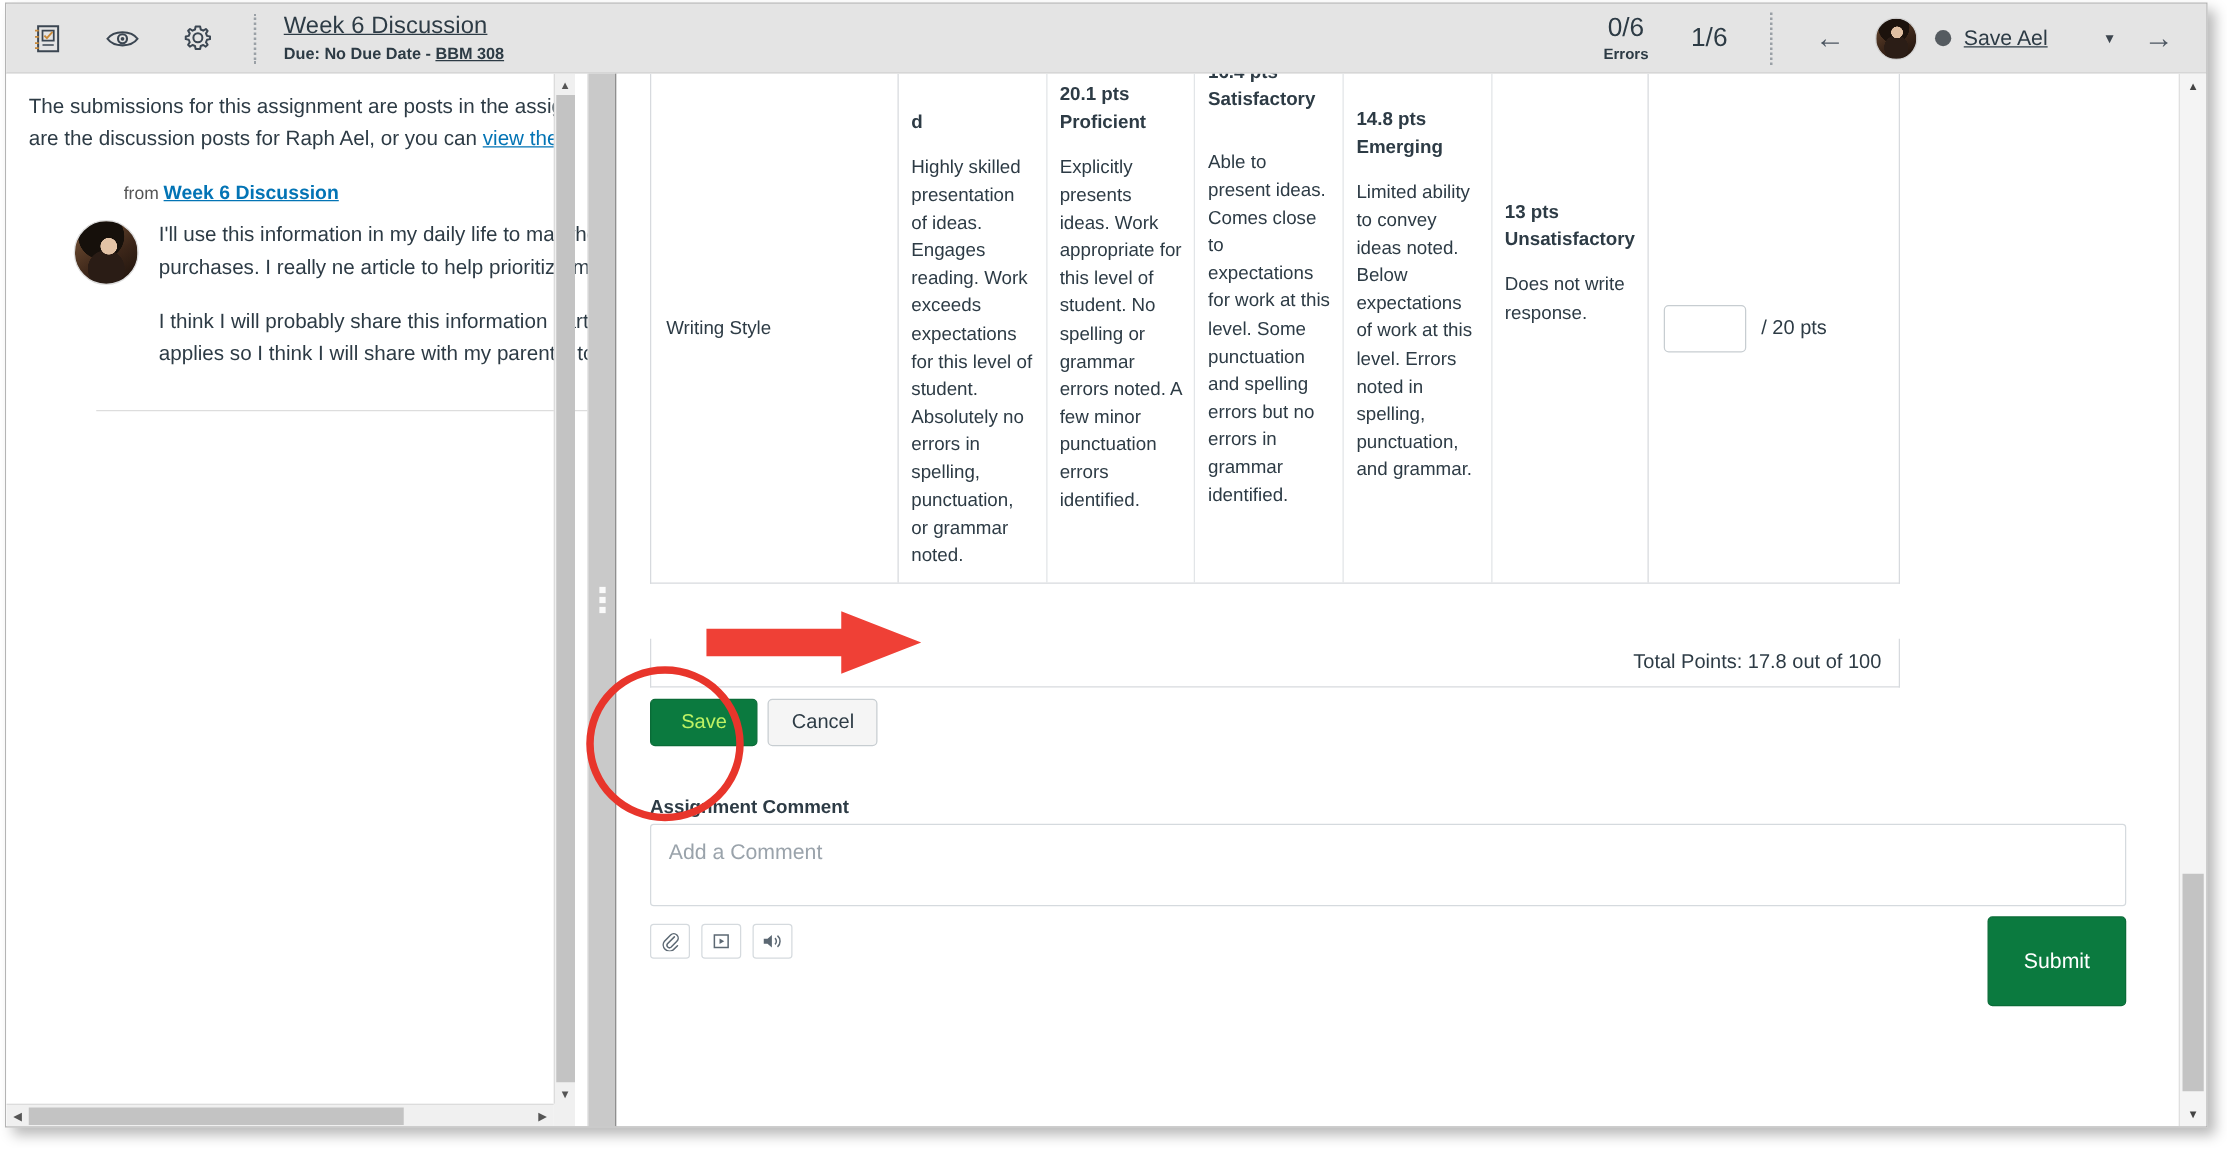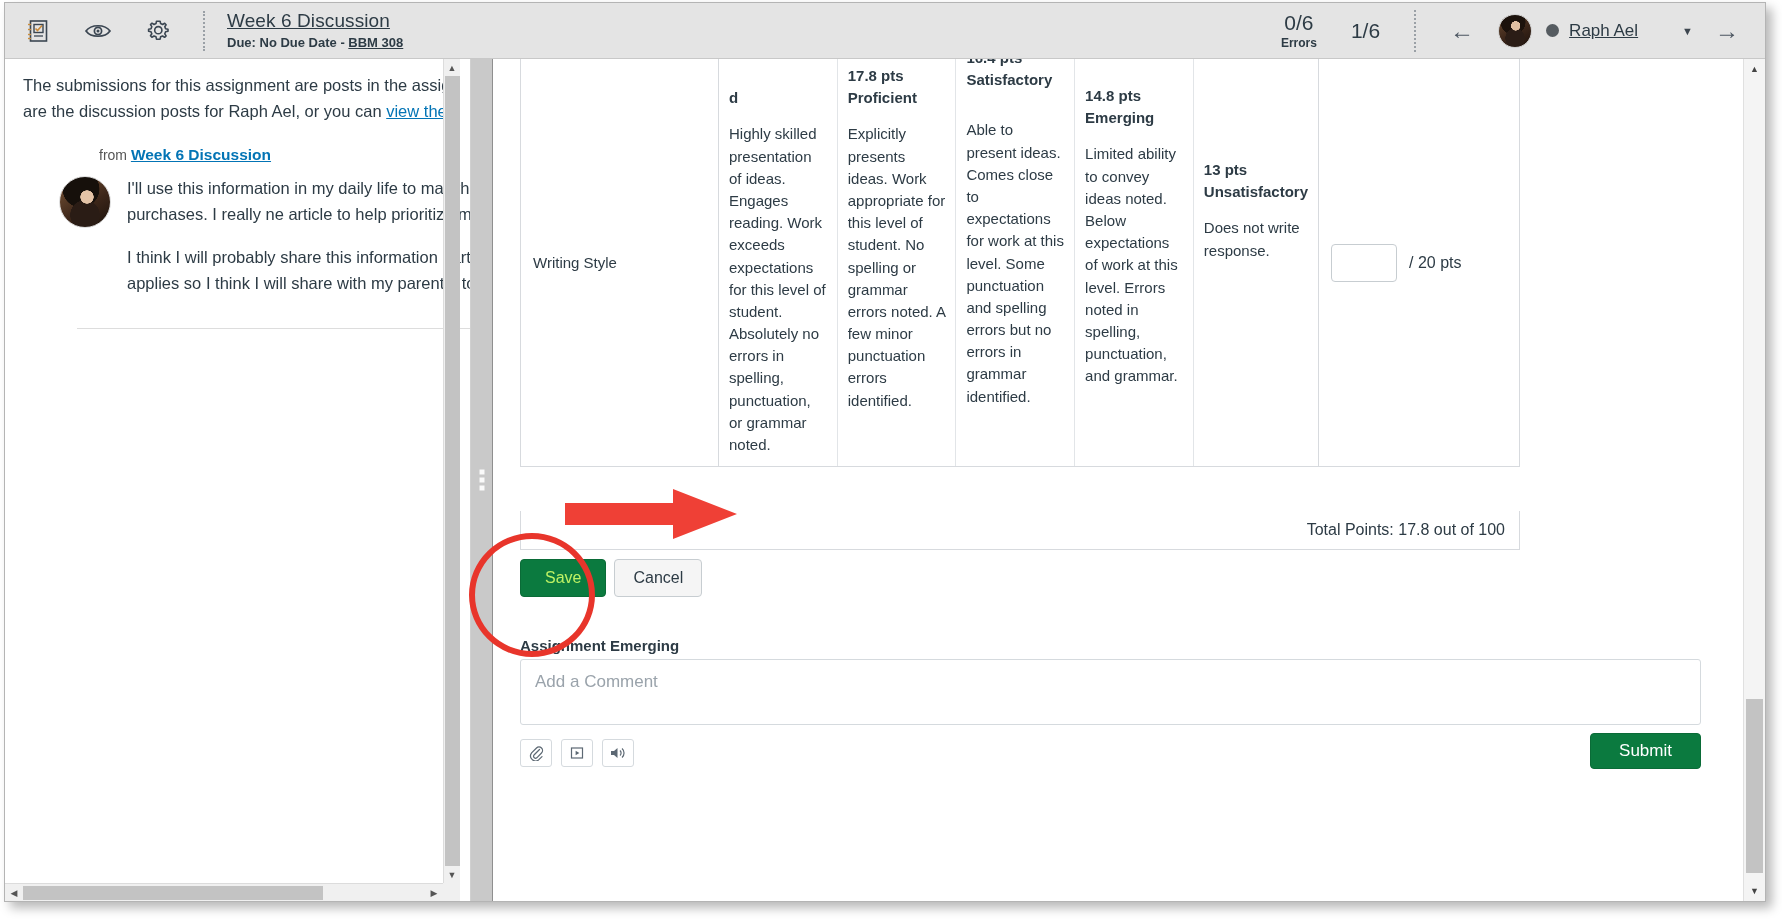--- a/index.html
+++ b/index.html
@@ -195,21 +195,21 @@
     padding: 12px 14px; font-size:17px; color:#9aa3ab;
   }
   .ac-tools { position:absolute; left: 26px; display:flex; gap: 9px; }
   .tool-btn {
     width: 32px; height: 28px; border:1px solid #d5dade; border-radius:3px;
     background:#fff; display:flex; align-items:center; justify-content:center;
     color:#5c6873; cursor:pointer;
   }
   .btn-submit {
     position:absolute; right: 42px; background:#0b7a3f; color:#fff;
-    border:1px solid #0a6b37; border-radius:4px; padding: 7px 28px;
+    border:1px solid #0a6b37; border-radius:4px; padding: 25px 28px;
     font-size:17px; cursor:pointer; font-family:"Liberation Sans", sans-serif;
   }
 
   
   .rp-vscroll { position:absolute; right:0; top:0; width: 22px; bottom:0; background:#f4f4f4; border-left:1px solid #e0e0e0;}
   .rp-vscroll .arw { height:20px; display:flex; align-items:center; justify-content:center; font-size:9px; color:#444; }
   .rp-vscroll .arw.bot { position:absolute; bottom:0; left:0; right:0; }
   .rp-vscroll .thumb { position:absolute; left:2px; right:2px; top: 640px; bottom: 28px; background:#c3c3c3; }
 
   
@@ -268,21 +268,21 @@
       <div class="graded-lbl">Errors</div>
     </div>
 
     <div class="pager-count">1/6</div>
 
     <div class="hdr-divider2"></div>
 
     <div class="arrow-btn">←</div>
     <div class="avatar"></div>
     <div class="status-dot"></div>
-    <div class="student-name">Raph Ael</div>
+    <div class="student-name">Save Ael</div>
     <div class="caret-down">▼</div>
     <div class="next-arrow">→</div>
   </div>
 
   <div class="body-area">
 
     <div class="left-pane">
       <div class="left-content">
         <div class="intro-text">
           <span>The submissions for this assignment are posts in the assign</span><br>
@@ -335,21 +335,21 @@
             <div class="crit-name">Writing Style</div>
             <div class="ratings">
 
               <div class="rating clipped">
                 <span class="pts">20 pts</span>
                 <span class="lvl">d</span>
                 <span class="desc">Highly skilled presentation of ideas. Engages reading. Work exceeds expectations for this level of student. Absolutely no errors in spelling, punctuation, or grammar noted.</span>
               </div>
 
               <div class="rating">
-                <span class="pts">17.8 pts</span>
+                <span class="pts">20.1 pts</span>
                 <span class="lvl">Proficient</span>
                 <span class="desc">Explicitly presents ideas. Work appropriate for this level of student. No spelling or grammar errors noted. A few minor punctuation errors identified.</span>
               </div>
 
               <div class="rating" style="padding-top:2px;">
                 <span class="pts" style="position:relative;top:-14px;">16.4 pts</span>
                 <span class="lvl" style="position:relative;top:-14px;">Satisfactory</span>
                 <span class="desc">Able to present ideas. Comes close to expectations for work at this level. Some punctuation and spelling errors but no errors in grammar identified.</span>
               </div>
 
@@ -376,21 +376,21 @@
 
         <div class="total-row" style="top: 452px;">
           <span>Total Points: 17.8 out of 100</span>
         </div>
 
         <div class="action-row" style="top: 500px;">
           <button class="btn-save">Save</button>
           <button class="btn-cancel">Cancel</button>
         </div>
 
-        <div class="ac-title" style="top: 578px;">Assignment Emerging</div>
+        <div class="ac-title" style="top: 578px;">Assignment Comment</div>
 
         <div class="ac-box" style="top: 600px;">
           <span>Add a Comment</span>
         </div>
 
         <div class="ac-tools" style="top: 680px;">
           <div class="tool-btn">
             <svg width="16" height="16" viewBox="0 0 16 16" fill="none">
               <path d="M11.5 4.5 L6 10 a2 2 0 0 0 2.8 2.8 L13.5 8 a3.5 3.5 0 0 0 -5 -5 L3.6 7.9 a5 5 0 0 0 7 7 L14 11.6" stroke="#5c6873" stroke-width="1.2" fill="none" stroke-linecap="round"></path>
             </svg>

